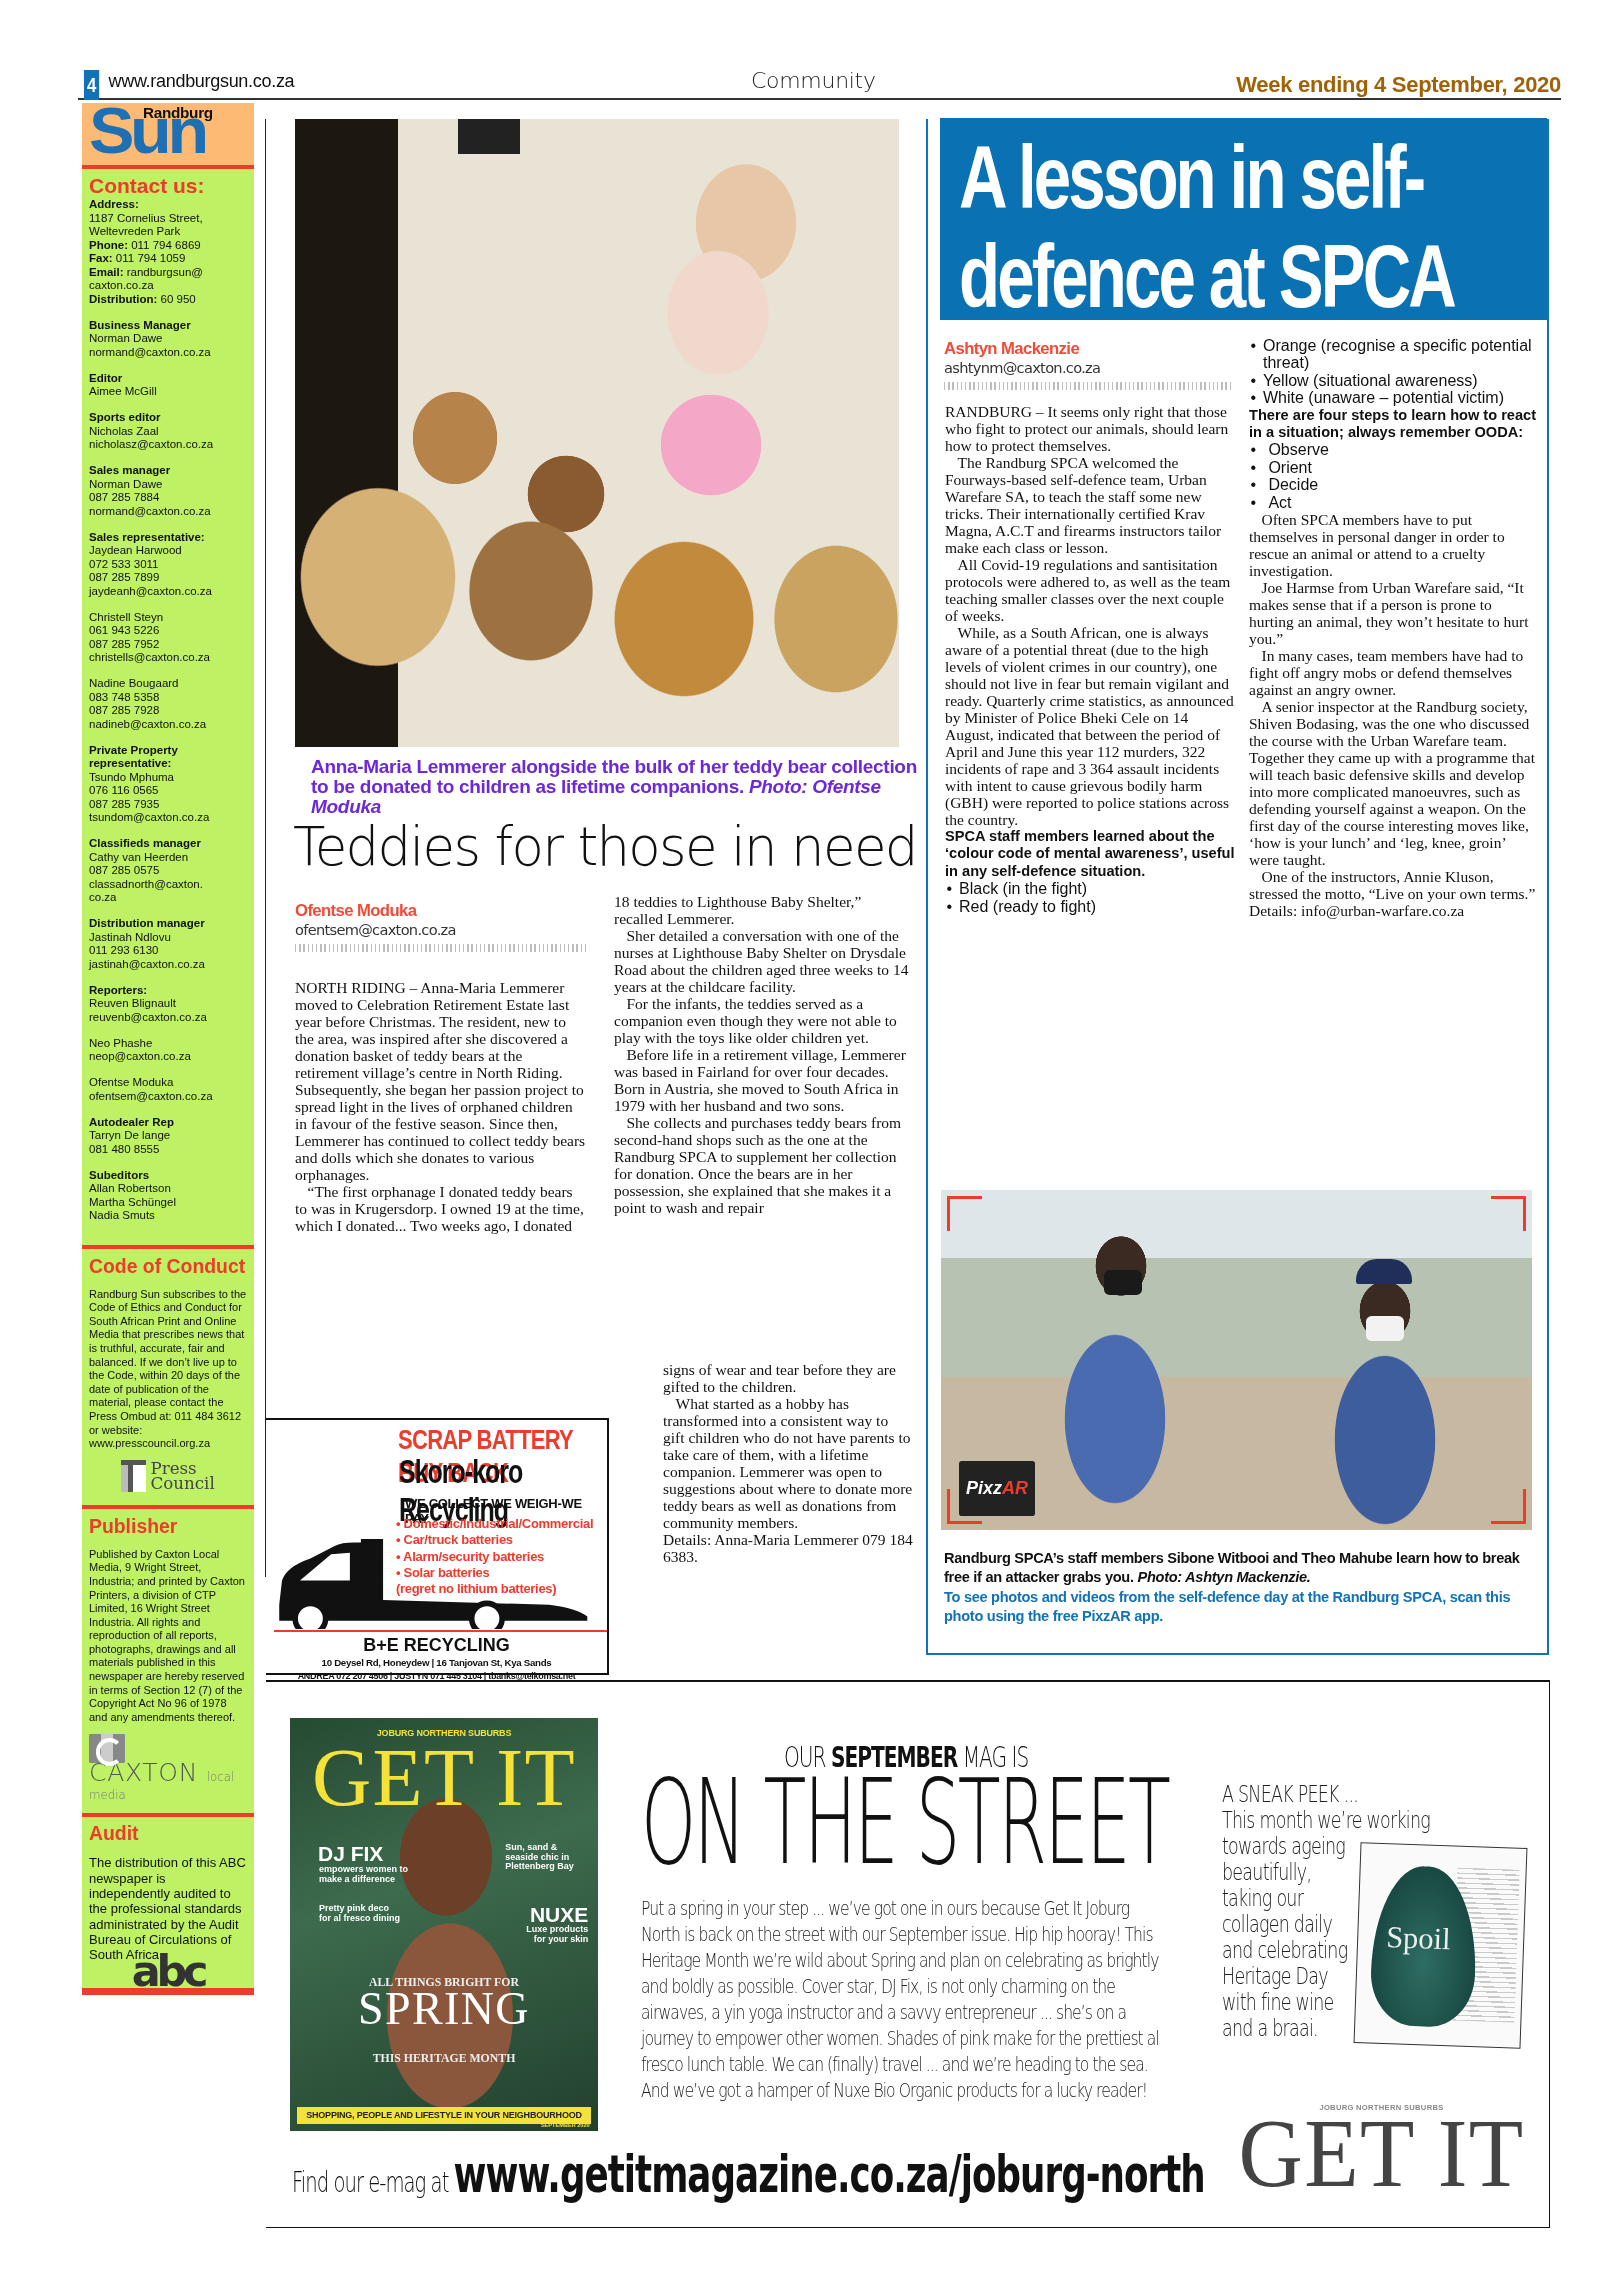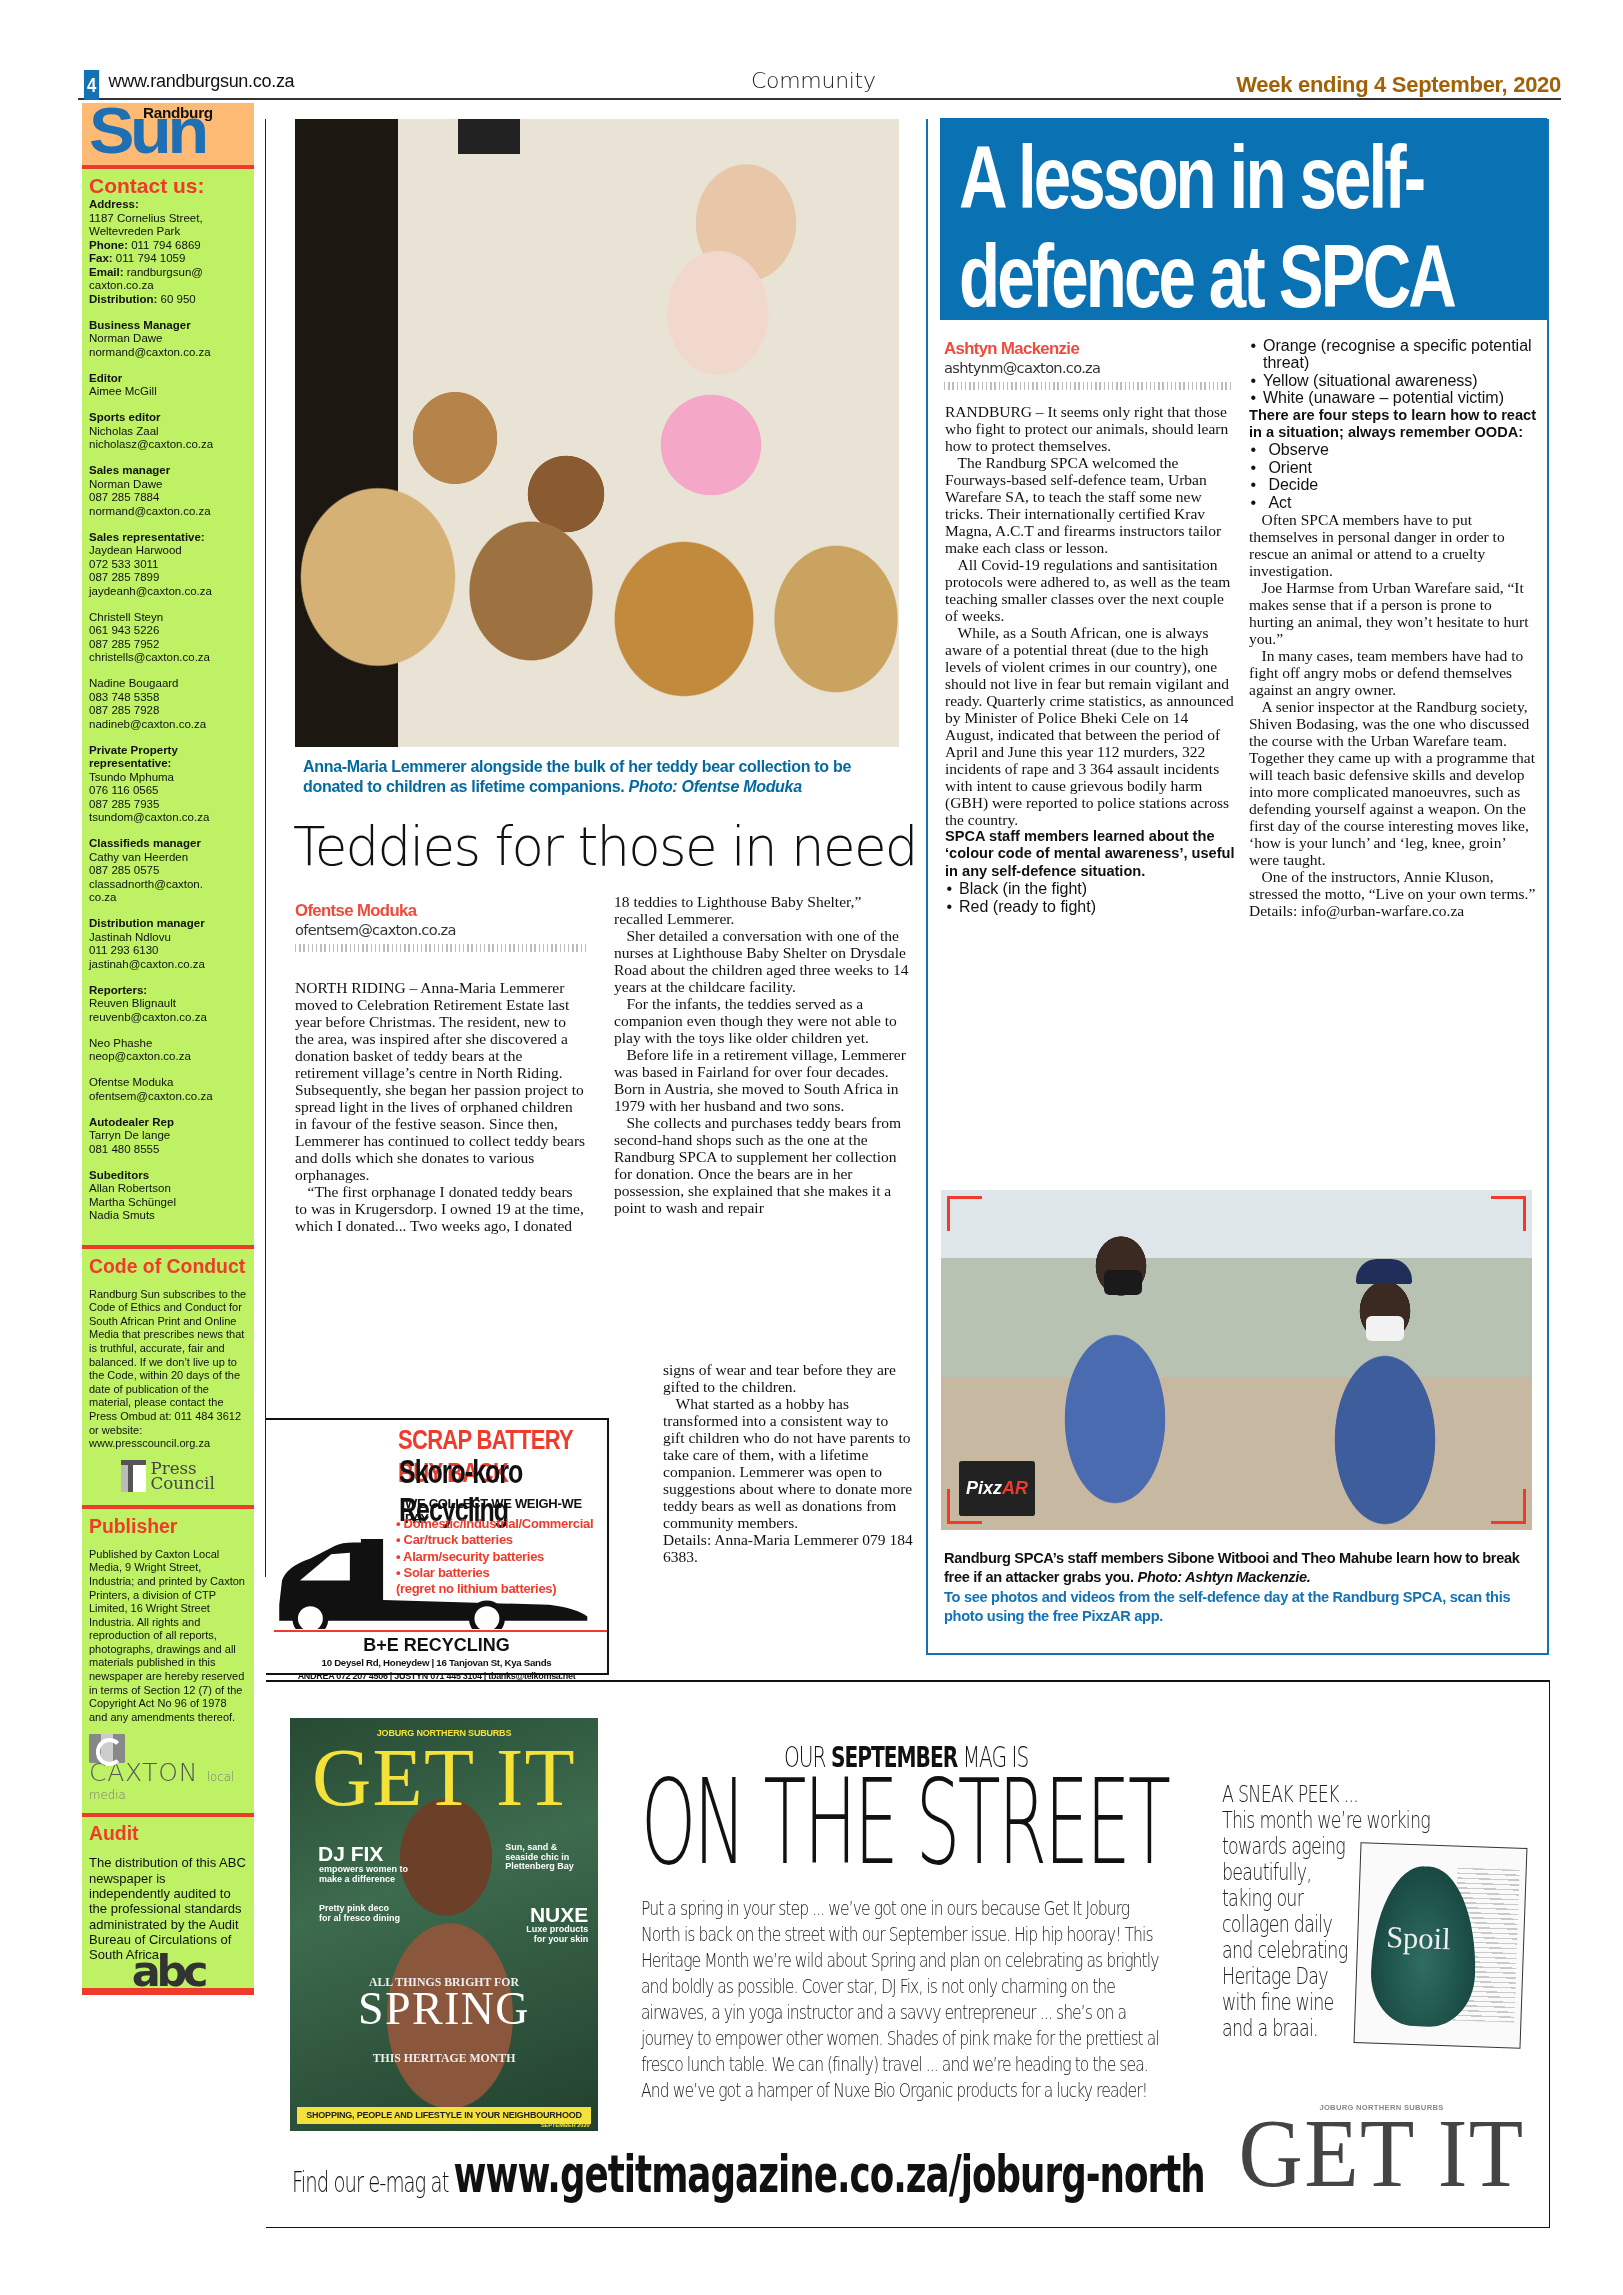--- a/index.html
+++ b/index.html
@@ -47,21 +47,21 @@
         radial-gradient(ellipse 139px 160px at 83px 458px, #d6b176 0 55%, transparent 56%),
         radial-gradient(ellipse 111px 125px at 236px 472px, #9d7240 0 55%, transparent 56%),
         radial-gradient(ellipse 125px 139px at 389px 500px, #c28a3c 0 55%, transparent 56%),
         radial-gradient(ellipse 83px 83px at 416px 326px, #f5a7c8 0 60%, transparent 61%),
         radial-gradient(ellipse 111px 132px at 541px 500px, #c9a35f 0 55%, transparent 56%),
         radial-gradient(ellipse 76px 83px at 160px 319px, #b6834a 0 55%, transparent 56%),
         radial-gradient(ellipse 69px 69px at 271px 375px, #8a5a30 0 55%, transparent 56%),
         linear-gradient(90deg, #1d1712 0 17%, #e9e3d6 17% 100%);
   }
   .teddy-photo .frame { position: absolute; left: 163px; top: 0; width: 62px; height: 35px; background: #222; }
-  .teddy-caption { position: absolute; left: 303px; top: 757px; width: 611px; font-size: 16px; line-height: 20px; font-weight: bold; color: #0369a1; letter-spacing: -0.3px; }
+  .teddy-caption { position: absolute; left: 311px; top: 757px; width: 611px; font-size: 19px; line-height: 20px; font-weight: bold; color: #6d28d9; letter-spacing: -0.3px; }
   .teddy-caption i { font-style: italic; }
   .teddy-title { position: absolute; left: 293px; top: 819px; font-family: "DejaVu Sans", sans-serif; font-weight: 200; font-size: 53px; line-height: 56px; color: #111; letter-spacing: -1.7px; white-space: nowrap; }
 
   .byline { position: absolute; }
   .byline-name { color: #ef4a3a; font-weight: bold; font-size: 16.7px; letter-spacing: -0.6px; line-height: 19.4px; }
   .byline-email { font-size: 14.6px; color: #333; line-height: 19.4px; font-family: "DejaVu Sans", sans-serif; letter-spacing: -0.7px; }
   .byline-rule { margin-top: 4.2px; height: 8.3px; width: 100%; background: repeating-linear-gradient(90deg, #bdbdbd 0 1.4px, transparent 1.4px 4.2px); }
 
   .body-col { position: absolute; font-family: "Liberation Serif", serif; font-size: 15.5px; line-height: 17px; color: #111; }
   .body-col p { text-indent: 12.5px; }

